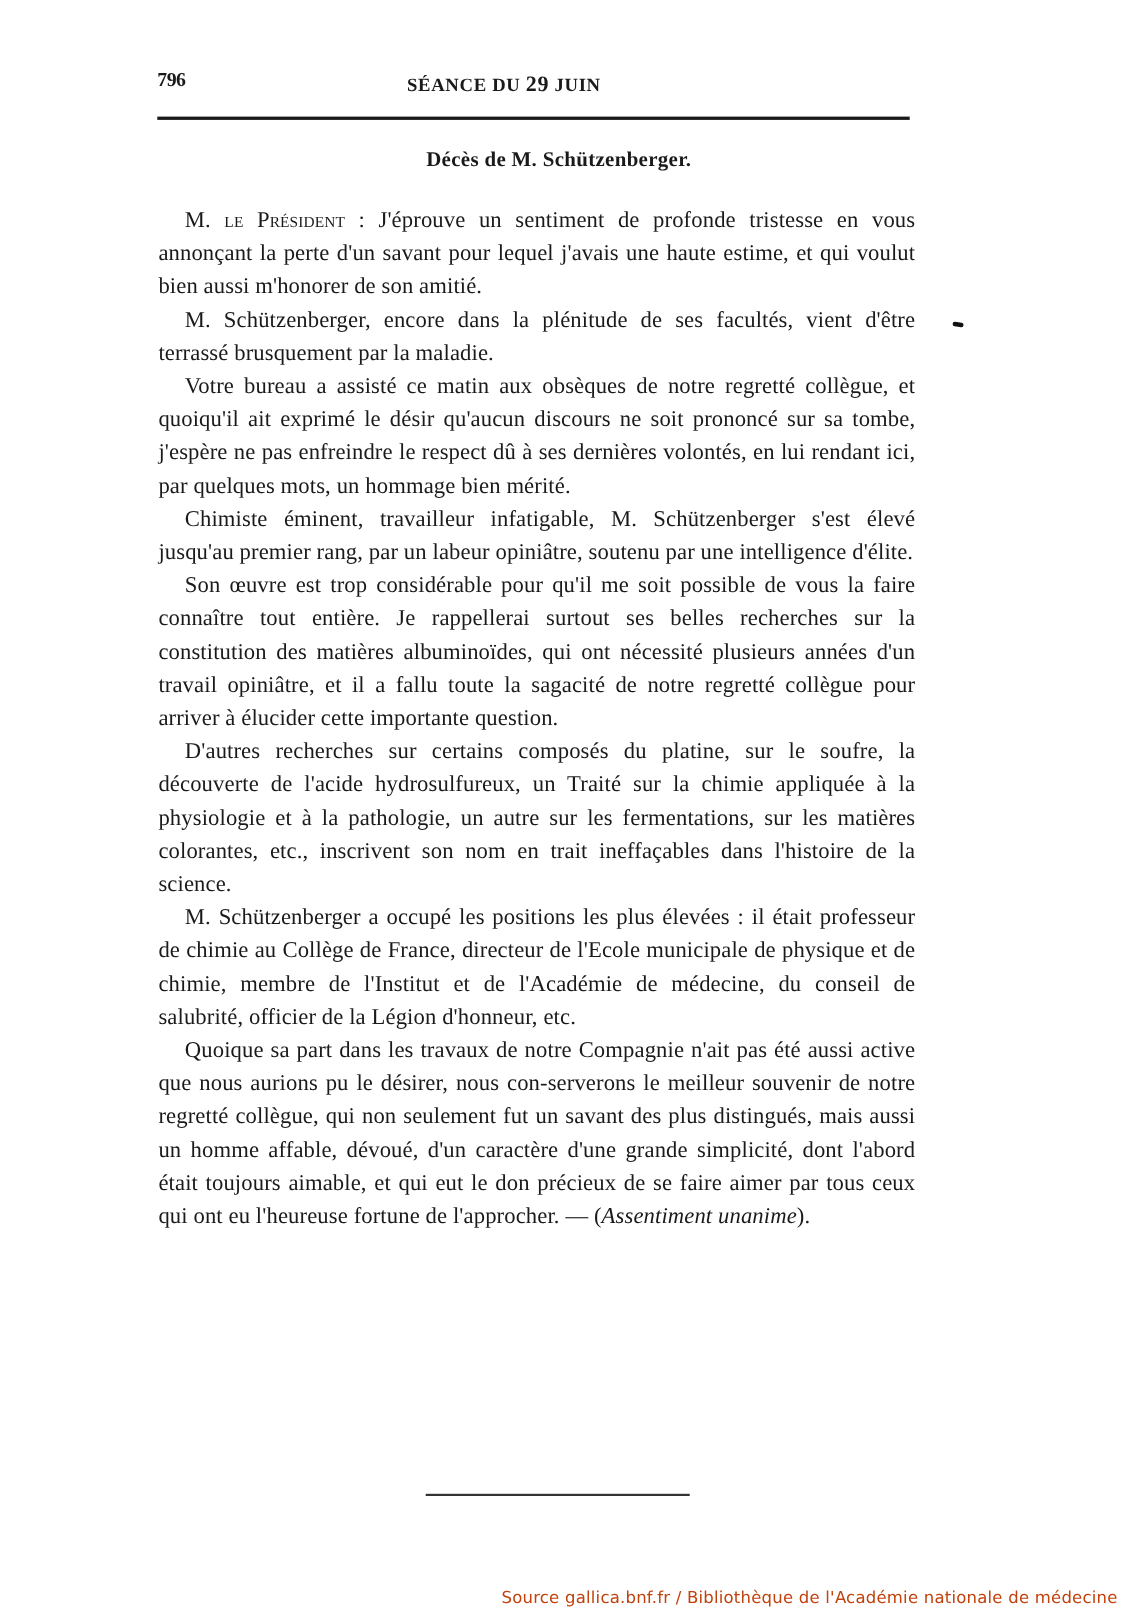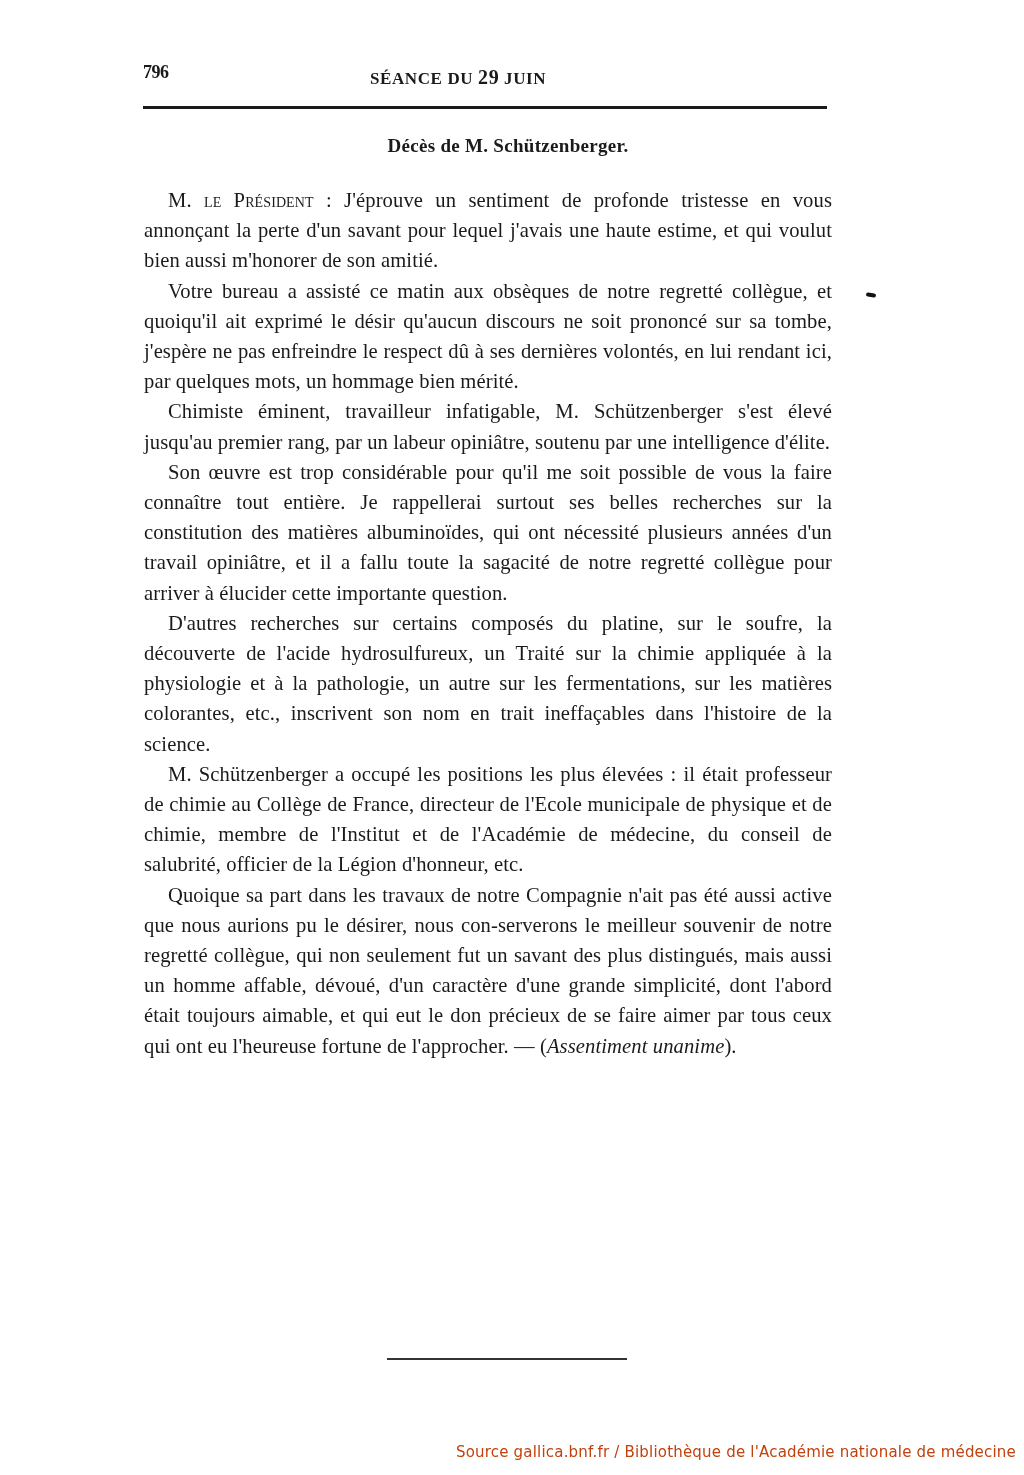--- a/index.html
+++ b/index.html
@@ -56,20 +56,21 @@
 <body>
 
 <div class="page-number">796</div>
 <div class="running-head"><span>SÉANCE DU </span><span class="big">29</span><span> JUIN</span></div>
 <div class="head-rule"></div>
 
 <div class="section-title">Décès de M. Schützenberger.</div>
 
 <div class="body-text">
   <p><span class="sc">M. le Président</span><span> : </span><span>J'éprouve un sentiment de profonde tristesse en vous annonçant la perte d'un savant pour lequel j'avais une haute estime, et qui voulut bien aussi m'honorer de son amitié.</span></p>
+  <p>M. Schützenberger, encore dans la plénitude de ses facultés, vient d'être terrassé brusquement par la maladie.</p>
   <p>Votre bureau a assisté ce matin aux obsèques de notre regretté collègue, et quoiqu'il ait exprimé le désir qu'aucun discours ne soit prononcé sur sa tombe, j'espère ne pas enfreindre le respect dû à ses dernières volontés, en lui rendant ici, par quelques mots, un hommage bien mérité.</p>
   <p>Chimiste éminent, travailleur infatigable, M. Schützenberger s'est élevé jusqu'au premier rang, par un labeur opiniâtre, soutenu par une intelligence d'élite.</p>
   <p>Son œuvre est trop considérable pour qu'il me soit possible de vous la faire connaître tout entière. Je rappellerai surtout ses belles recherches sur la constitution des matières albuminoïdes, qui ont nécessité plusieurs années d'un travail opiniâtre, et il a fallu toute la sagacité de notre regretté collègue pour arriver à élucider cette importante question.</p>
   <p>D'autres recherches sur certains composés du platine, sur le soufre, la découverte de l'acide hydrosulfureux, un Traité sur la chimie appliquée à la physiologie et à la pathologie, un autre sur les fermentations, sur les matières colorantes, etc., inscrivent son nom en trait ineffaçables dans l'histoire de la science.</p>
   <p>M. Schützenberger a occupé les positions les plus élevées : il était professeur de chimie au Collège de France, directeur de l'Ecole municipale de physique et de chimie, membre de l'Institut et de l'Académie de médecine, du conseil de salubrité, officier de la Légion d'honneur, etc.</p>
   <p><span>Quoique sa part dans les travaux de notre Compagnie n'ait pas été aussi active que nous aurions pu le désirer, nous con-serverons le meilleur souvenir de notre regretté collègue, qui non seulement fut un savant des plus distingués, mais aussi un homme affable, dévoué, d'un caractère d'une grande simplicité, dont l'abord était toujours aimable, et qui eut le don précieux de se faire aimer par tous ceux qui ont eu l'heureuse fortune de l'approcher. — (</span><span class="it">Assentiment unanime</span><span>).</span></p>
 </div>
 
 <div class="end-rule"></div>
 <div class="speck"></div>

